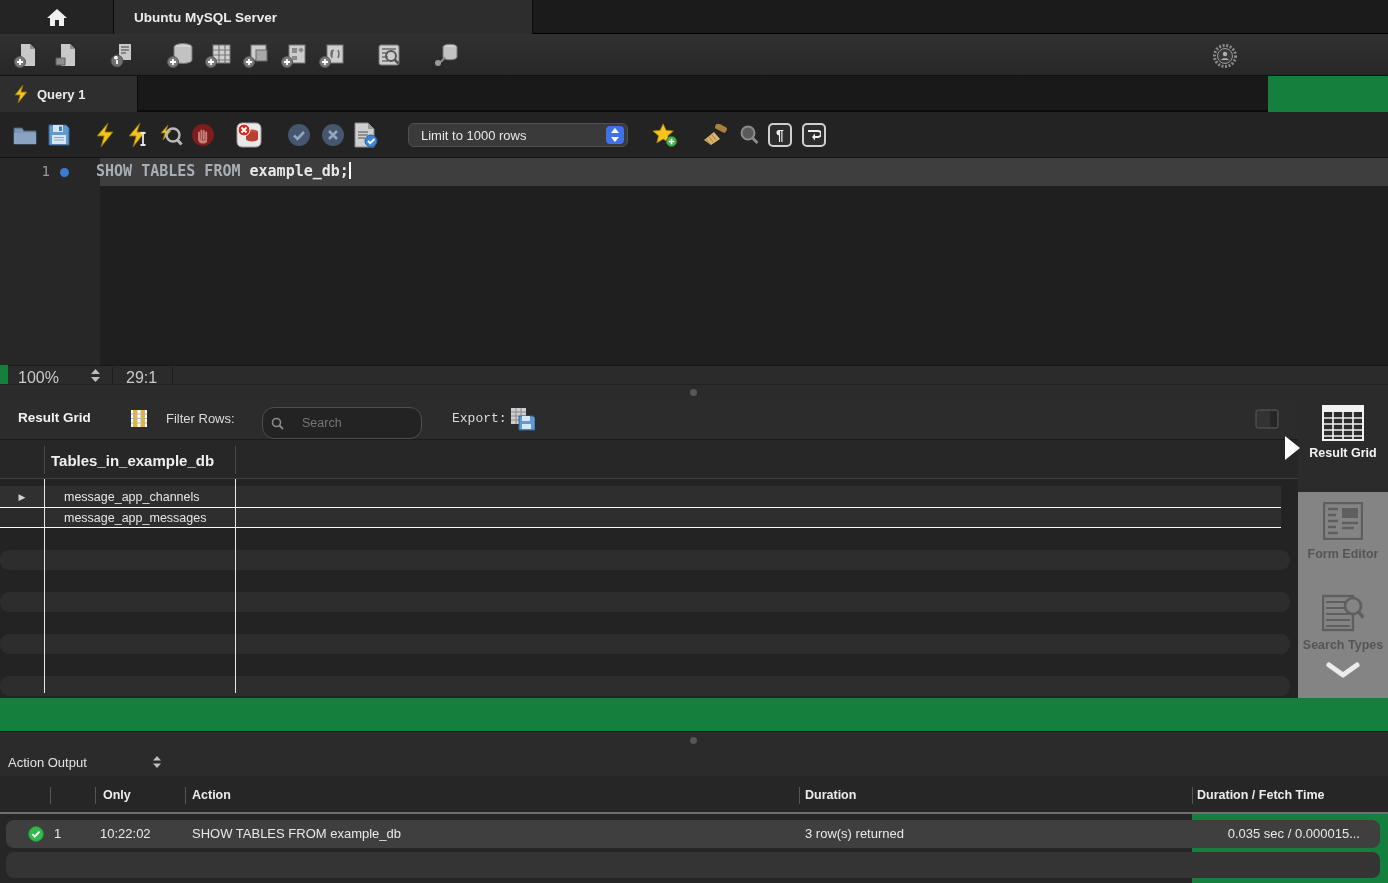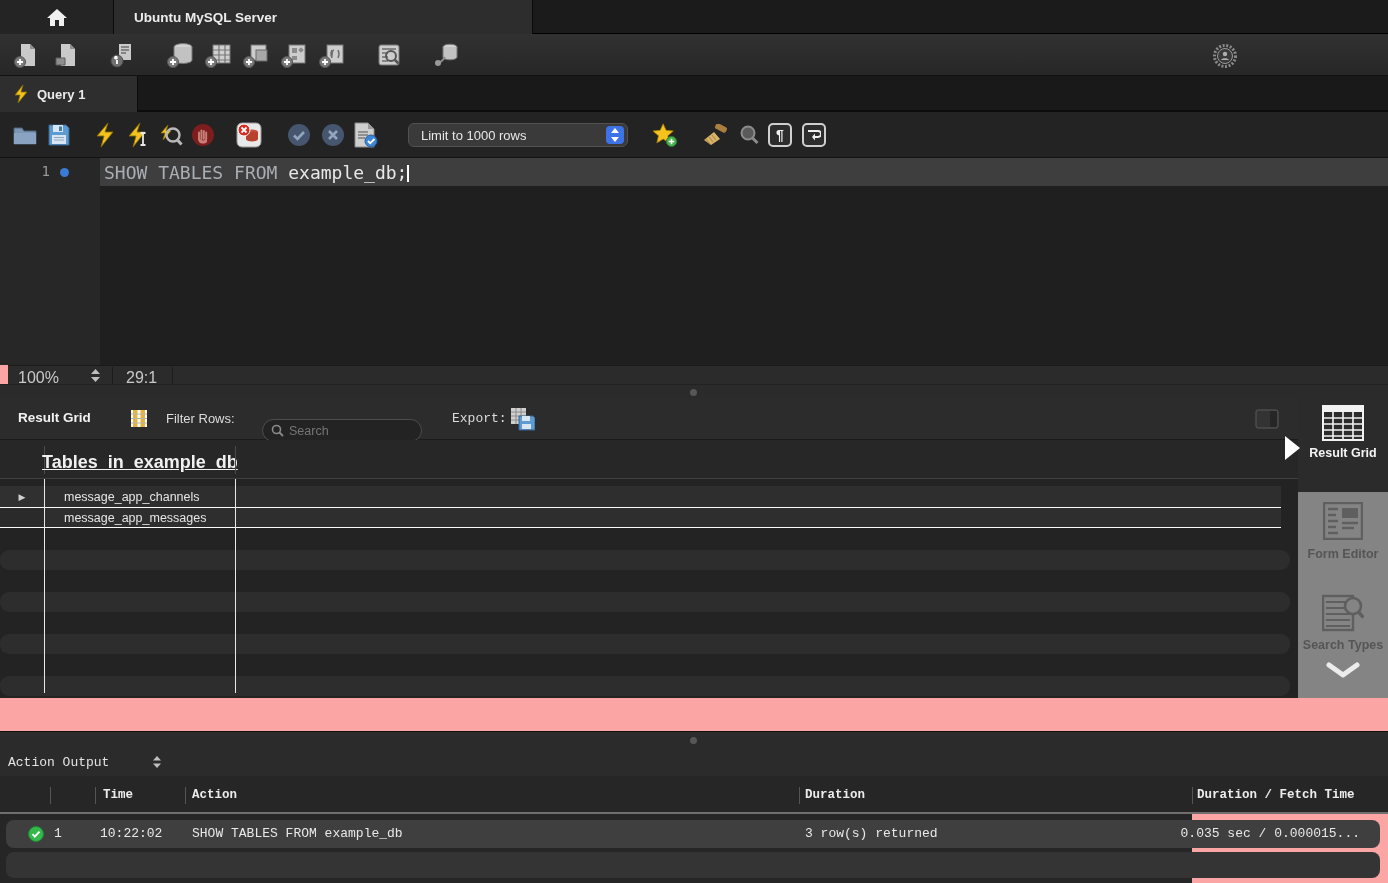--- a/index.html
+++ b/index.html
@@ -1,38 +1,38 @@
 <!DOCTYPE html>
 <html><head>
 <meta charset="utf-8">
 <style>
   * { margin:0; padding:0; box-sizing:border-box; }
   html,body { background:#111; }
   #app {
     position:relative; width:1388px; height:883px; overflow:hidden;
-    background:#fca5a5; font-family:"Liberation Sans", sans-serif; color:#ddd;
+    background:#15803d; font-family:"Liberation Sans", sans-serif; color:#ddd;
     -webkit-font-smoothing:antialiased;
   }
   .abs { position:absolute; }
 
   
   .titlebar { left:0; top:0; width:1388px; height:34px; background:#1b1b1b; border-bottom:1px solid #000; }
   .home-tab { left:0; top:0; width:114px; height:34px; background:#242424; border-right:1px solid #0a0a0a;
               display:flex; align-items:center; justify-content:center; cursor:default; }
   .conn-tab { left:114px; top:0; width:419px; height:34px; background:#2d2d2d; border-right:1px solid #0a0a0a;
               display:flex; align-items:center; padding-left:20px; font-size:13.5px; font-weight:bold; color:#ececec; }
 
   
   .main-toolbar { left:0; top:34px; width:1388px; height:42px;
                   background:linear-gradient(#313131,#272727); border-bottom:1px solid #121212;
                   display:flex; align-items:center; }
   .mt-icon { width:30px; height:28px; display:flex; align-items:center; justify-content:center; }
 
   
-  .query-tabbar { left:0; top:76px; width:1388px; height:36px; background:#191919; border-bottom:2px solid #0c0c0c; }
+  .query-tabbar { left:0; top:76px; width:1268px; height:36px; background:#191919; border-bottom:2px solid #0c0c0c; }
   .query-tab { left:0; top:0; width:138px; height:36px; background:#2e2e2e; border-right:1px solid #0b0b0b;
                display:flex; align-items:center; gap:9px; padding-left:14px; font-size:13px; font-weight:bold; color:#eaeaea; }
 
   
   .query-toolbar { left:0; top:112px; width:1388px; height:46px; background:#232323; border-bottom:1px solid #121212; }
   .qt-icon { position:absolute; top:11px; width:26px; height:24px; display:flex; align-items:center; justify-content:center; }
   .limit-dd { position:absolute; left:408px; top:11px; width:220px; height:24px; background:#3a3a3a;
               border:1px solid #515151; border-radius:6px; display:flex; align-items:center;
               padding-left:12px; font-size:13px; color:#e8e8e8; }
   .limit-dd .stepper { position:absolute; right:3px; top:2px; width:18px; height:18px; background:#3e73e8; border-radius:4px;
@@ -40,48 +40,48 @@
   .sq-btn { position:absolute; top:11px; width:24px; height:24px; background:#2d2d2d; border:2px solid #cfcfcf; border-radius:5px;
             display:flex; align-items:center; justify-content:center; color:#f0f0f0; font-size:14px; font-weight:bold; }
 
   
   .editor { left:0; top:158px; width:1388px; height:207px; background:#1f1f1f; }
   .editor .gutter { position:absolute; left:0; top:0; width:100px; height:207px; background:#272727; }
   .editor .cur-line { position:absolute; left:100px; right:0; top:0; height:28px; background:#3e3e3e; }
   .editor .lineno { position:absolute; left:26px; top:5px; width:24px; text-align:right;
                     font-family:"DejaVu Sans Mono", monospace; font-size:14px; color:#999; }
   .editor .bp-dot { position:absolute; left:60px; top:10px; width:9px; height:9px; border-radius:50%; background:#3a7bd5; }
-  .editor .code-line { position:absolute; left:104px; top:4px; font-family:"DejaVu Sans Mono", monospace;
-                       font-size:18px; white-space:pre; }
+  .editor .code-line { position:absolute; left:96px; top:4px; font-family:"DejaVu Sans Mono", monospace;
+                       font-size:15px; white-space:pre;font-weight:bold; }
   .kw { color:#a8aeb4; } .ident { color:#e8e8e8; }
   .caret { display:inline-block; width:2px; height:17px; background:#fff; vertical-align:-3px; }
 
   
   .ed-status { left:0; top:365px; width:1388px; height:19px; background:#2b2b2b; border-top:1px solid #1a1a1a; font-size:16px; color:#c9c9c9;margin-left:8px; }
   .ed-status .vdiv { position:absolute; top:1px; width:1px; height:17px; background:#1c1c1c; }
 
   
   .splitter { left:0; width:1388px; background:#2b2b2b; }
   .grip-dot { position:absolute; left:690px; width:7px; height:7px; border-radius:50%; background:#575757; }
 
   
   .rg-toolbar { left:0; top:398px; width:1298px; height:42px; background:#2c2c2c; border-bottom:1px solid #1b1b1b; font-size:13px; }
   .rg-title { position:absolute; left:18px; top:12px; font-weight:bold; font-size:13.5px; color:#f2f2f2; }
   .rg-filter-label { position:absolute; left:166px; top:13px; color:#dcdcdc;text-align:center; }
-  .rg-search { position:absolute; left:262px; top:9px; width:160px; height:23px; background:#232323;
-               border:1px solid #4e4e4e; border-radius:12px; display:flex; align-items:center; padding:0 8px; gap:5px;margin-top:12px; }
+  .rg-search { position:absolute; left:262px; top:9px; width:160px; height:32px; background:#232323;
+               border:1px solid #4e4e4e; border-radius:12px; display:flex; align-items:center; padding:0 8px; gap:18px; }
   .rg-search input { background:transparent; border:none; outline:none; color:#cfcfcf; font-size:12.5px; width:110px;
                      font-family:"Liberation Sans", sans-serif; }
   .rg-search input::placeholder { color:#757575; }
   .rg-export-label { position:absolute; left:452px; top:13px; color:#dcdcdc;font-family:Liberation Mono, monospace; }
 
   
   .grid-area { left:0; top:440px; width:1298px; height:258px; background:#232323; overflow:hidden; }
   .grid-header { position:absolute; left:0; top:0; width:1298px; height:39px; background:#272727; border-bottom:1px solid #3f3f3f; }
-  .grid-header .hdr-label { position:absolute; left:42px; top:12px; font-size:18px; font-weight:bold; color:#f0f0f0;text-decoration:underline; }
+  .grid-header .hdr-label { position:absolute; left:51px; top:12px; font-size:15px; font-weight:bold; color:#f0f0f0; }
   .grid-header .hdr-div { position:absolute; top:6px; width:1px; height:28px; background:#4a4a4a; }
   .vline { position:absolute; top:39px; width:1px; height:214px; background:#e8e8e8; }
   .rg-row { position:absolute; left:0; width:1281px; height:21px; background:#2e2e2e; display:flex; }
   .rg-row .gcell { width:44px; display:flex; align-items:center; justify-content:center; color:#d0d0d0; font-size:9px; background:#2a2a2a; }
   .rg-row .dcell { padding-left:20px; display:flex; align-items:center; font-size:12.5px; color:#e6e6e6; }
   .rg-row.selected { border-top:1.5px solid #fafafa; border-bottom:1.5px solid #fafafa; }
   .stripe { position:absolute; left:0; width:1290px; height:20px; background:#2d2d2d; border-radius:9px; }
 
   
   .side-panel { left:1298px; top:398px; width:90px; height:300px; background:#848484; }
@@ -96,21 +96,21 @@
   
   .result-tabbar { left:0; top:698px; width:1388px; height:33px; background:#242424; border-top:1px solid #0f0f0f;
                    border-bottom:1px solid #0f0f0f; overflow:hidden; }
   .result-tab { position:absolute; left:2px; top:0; width:151px; height:33px; background:#3b3b3b; border-right:1px solid #141414;
                 display:flex; align-items:center; justify-content:center; font-size:13px; font-weight:bold; color:#f0f0f0; }
   .ro-badge { position:absolute; left:1258px; top:7px; width:16px; height:16px; border-radius:50%; background:#2b7cd8;
               color:#fff; font-size:11px; font-weight:bold; text-align:center; line-height:16px; }
   .ro-label { position:absolute; left:1284px; top:13px; font-size:13.5px; color:#eaeaea; }
 
   
-  .ao-section { left:0; top:748px; width:1192px; height:135px; background:#262626;font-family:Liberation Mono, monospace; }
+  .ao-section { left:0; top:748px; width:1192px; height:135px; background:#262626; }
   .ao-header { position:absolute; left:0; top:0; width:1388px; height:28px; background:#2b2b2b; }
   .ao-title { position:absolute; left:8px; top:7px; font-size:13px; color:#e3e3e3; }
   .ao-colheader { position:absolute; left:0; top:28px; width:1388px; height:38px; background:#262626; border-bottom:2px solid #6f6f6f; }
   .ao-colheader .col { position:absolute; top:12px; font-size:12.5px; font-weight:bold; color:#ececec; }
   .ao-colheader .cdiv { position:absolute; top:11px; width:1px; height:17px; background:#555; }
   .ao-row { position:absolute; left:6px; top:72px; width:1374px; height:28px; background:#3f3f3f; border-radius:8px; }
   .ao-row .cell { position:absolute; top:6px; font-size:13px; color:#e8e8e8; }
   .ao-stripe { position:absolute; left:6px; top:104px; width:1374px; height:26px; background:#343434; border-radius:8px; }
 
   svg { display:block; }
@@ -493,21 +493,21 @@
       <span class="abs" style="left:152px; top:8px;">
         <svg width="10" height="12" viewBox="0 0 10 12">
             <path d="M5 0l4 4.5H1z" fill="#bfbfbf"></path>
             <path d="M5 12l4-4.5H1z" fill="#bfbfbf"></path>
           </svg>
       </span>
     </div>
     <div class="ao-colheader">
       <span class="cdiv" style="left:50px"></span>
       <span class="cdiv" style="left:95px"></span>
-      <span class="col" style="left:103px">Time</span>
+      <span class="col" style="left:103px">Only</span>
       <span class="cdiv" style="left:185px"></span>
       <span class="col" style="left:192px">Action</span>
       <span class="cdiv" style="left:799px"></span>
       <span class="col" style="left:805px">Duration</span>
       <span class="cdiv" style="left:1192px"></span>
       <span class="col" style="left:1197px">Duration / Fetch Time</span>
     </div>
     <div class="ao-row">
       <span class="abs" style="left:22px; top:6px;">
         <svg width="16" height="16" viewBox="0 0 16 16">

